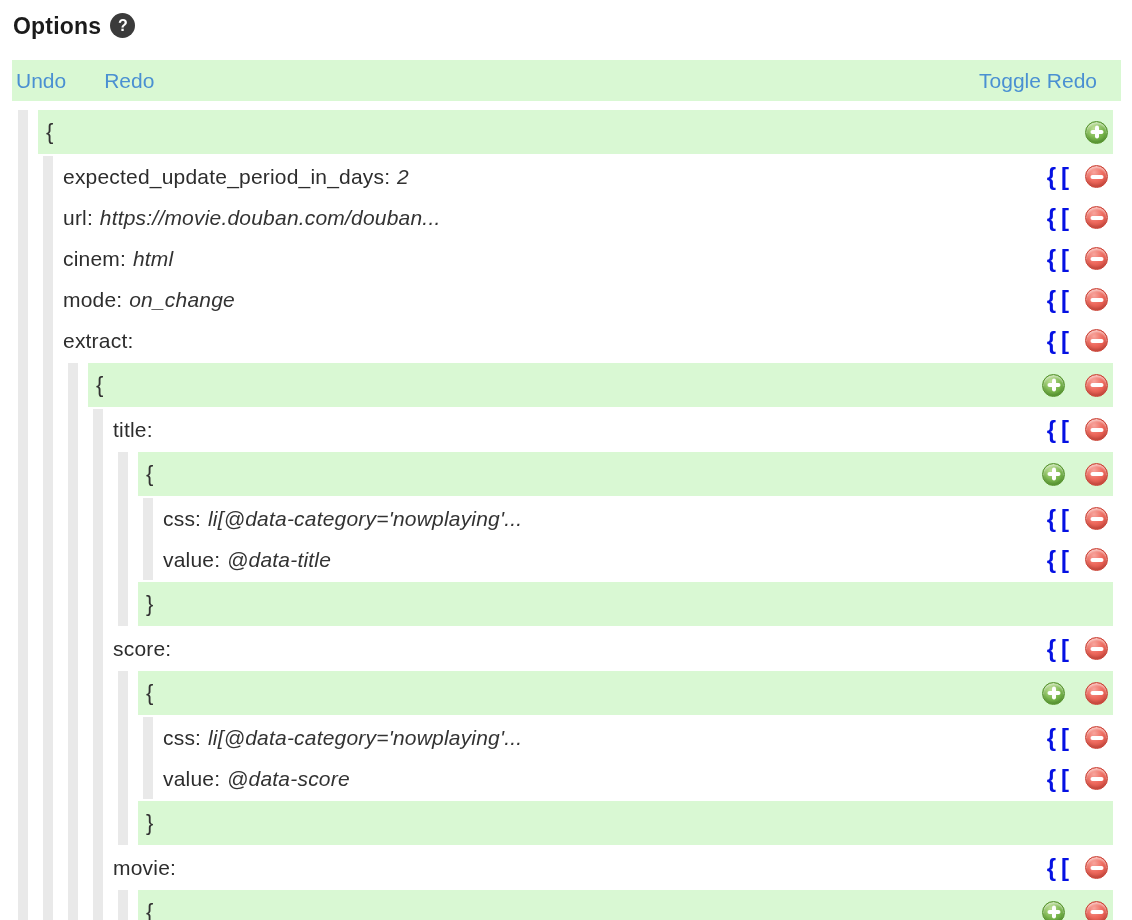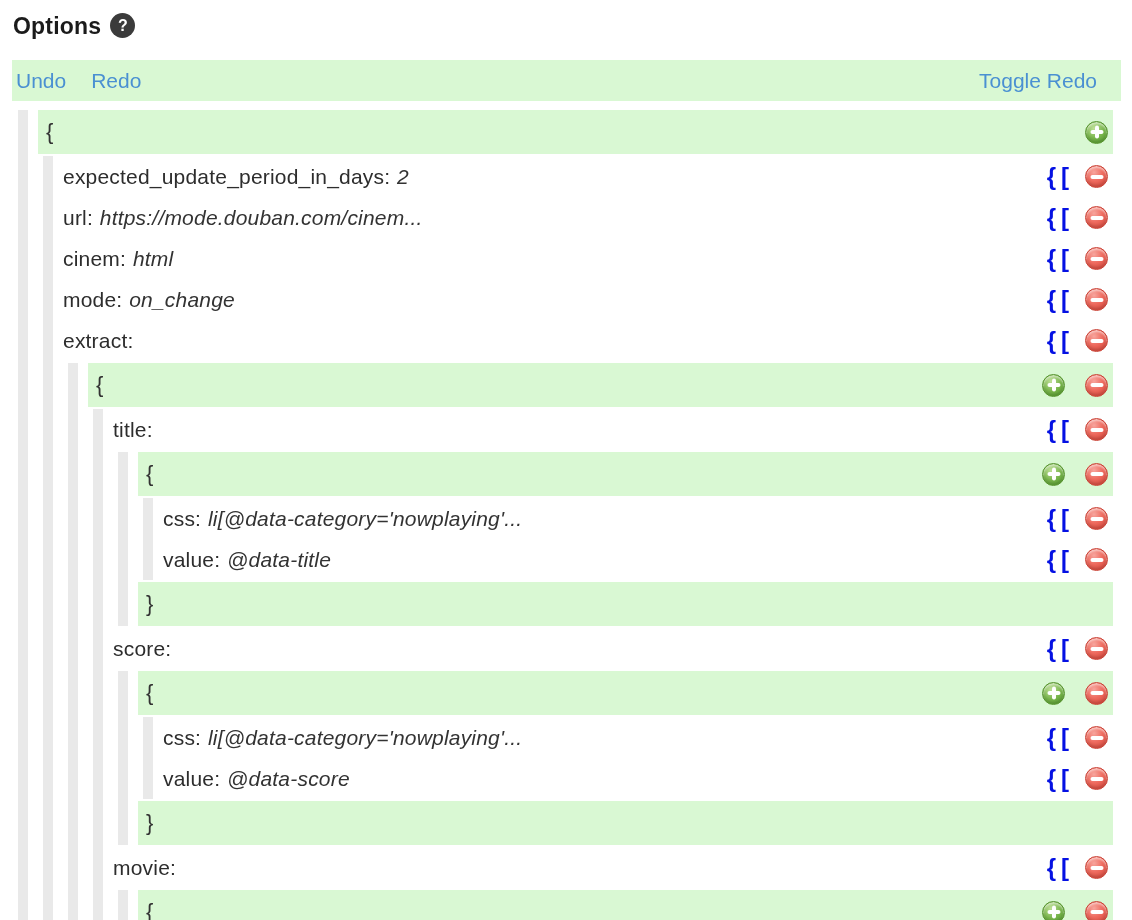--- a/index.html
+++ b/index.html
@@ -20,21 +20,21 @@
   .help{
     width:25px; height:25px; border-radius:50%; background:#3b3b3b; color:#fff;
     font-size:16px; font-weight:bold; display:inline-flex; align-items:center; justify-content:center;
     cursor:pointer;
   }
   .toolbar{
     margin-top:19px; height:41px; background:var(--green);
     display:flex; align-items:center; padding:0 24px 0 4px; font-size:21px;
   }
   .toolbar a{color:var(--link); text-decoration:none; cursor:pointer;}
-  .undo{margin-right:25px;}
+  .undo{margin-right:38px;}
   .toggle{margin-left:auto;}
 
   .editor{padding-right:8px; margin-top:9px;}
   .bq{margin-left:5px; border-left:10px solid var(--bar); padding-left:10px;}
   .bq.root{margin-left:6px;}
   .bq.kids{margin-top:2px; margin-bottom:2px;}
 
   .row{height:41px; display:flex; align-items:center; font-size:21px; padding-right:5px;}
   .row.brace{height:44px; background:var(--green); padding-left:8px;}
   .brace-glyph{font-size:22px; color:#333;}
@@ -101,21 +101,21 @@
           <span class="actions">
             <a class="bb">{</a>
             <a class="bb arr">[</a>
             <span class="ic icon-minus"></span>
           </span>
         </div>
 
         <div class="row pair">
           <span class="k">url</span>
             <span class="colon">:</span>
-            <span class="v">https://mode.douban.com/cinem...</span>
+            <span class="v">https://movie.douban.com/douban...</span>
           <span class="actions">
             <a class="bb">{</a>
             <a class="bb arr">[</a>
             <span class="ic icon-minus"></span>
           </span>
         </div>
 
         <div class="row pair">
           <span class="k">cinem</span>
             <span class="colon">:</span>

